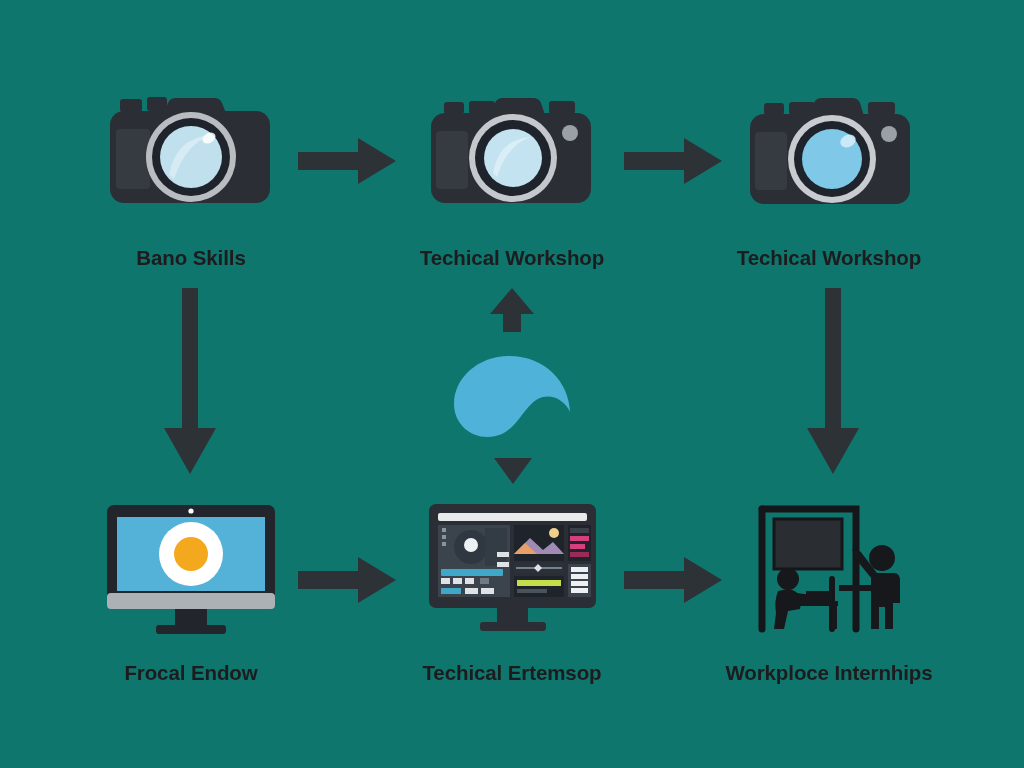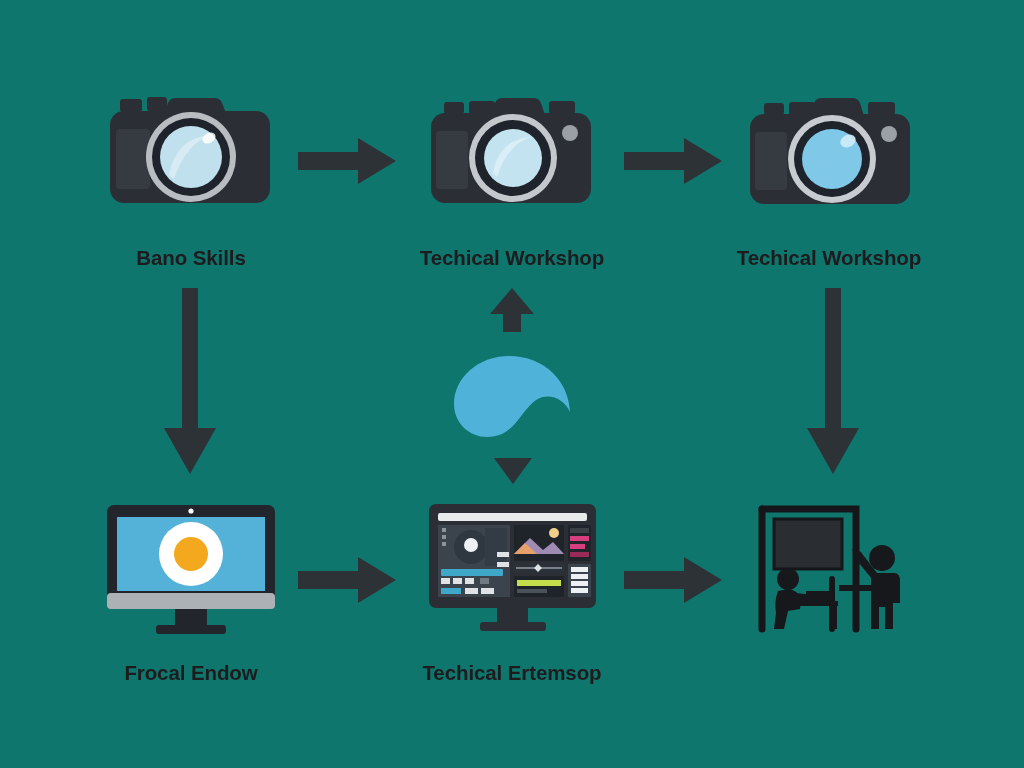--- a/index.html
+++ b/index.html
@@ -285,15 +285,16 @@
         <rect x="50" y="100" width="44" height="5" fill="#16181b"></rect>
         <rect x="88" y="104" width="5" height="24" fill="#16181b"></rect>
 
         <circle cx="138" cy="57" r="13" fill="#16181b"></circle>
         <path d="M128 72 L150 72 Q156 72 156 80 L156 102 L149 102 L149 128 L141 128 L141 106 L135 106 L135 128 L127 128 L127 80 Q127 72 128 72 Z" fill="#16181b"></path>
         <path d="M128 78 L110 56 L116 50 L133 72 Z" fill="#16181b"></path>
         <path d="M108 48 L118 52 L113 60 Z" fill="#16181b"></path>
         <path d="M95 84 L135 84 L135 90 L95 90 Z" fill="#16181b"></path>
       </svg>
     </div>
+    <div class="node-label">Workploce Internhips</div>
   </div>
 
 </div>
 
 </body></html>

